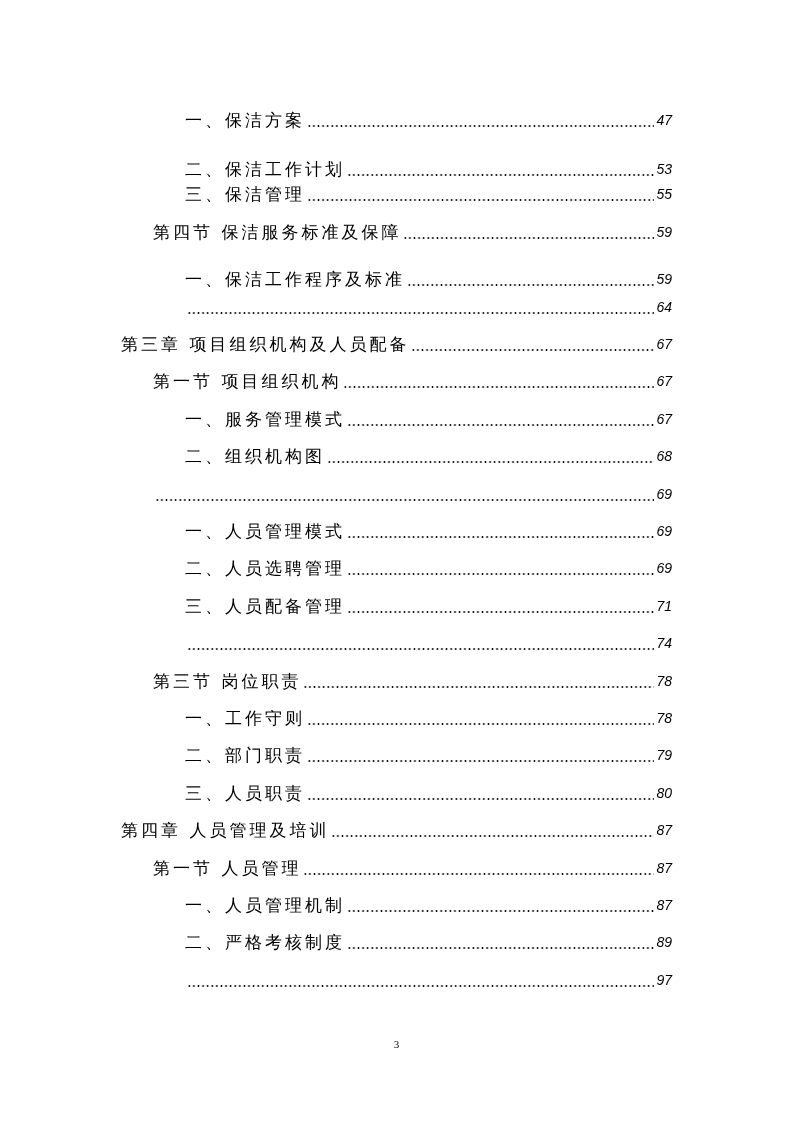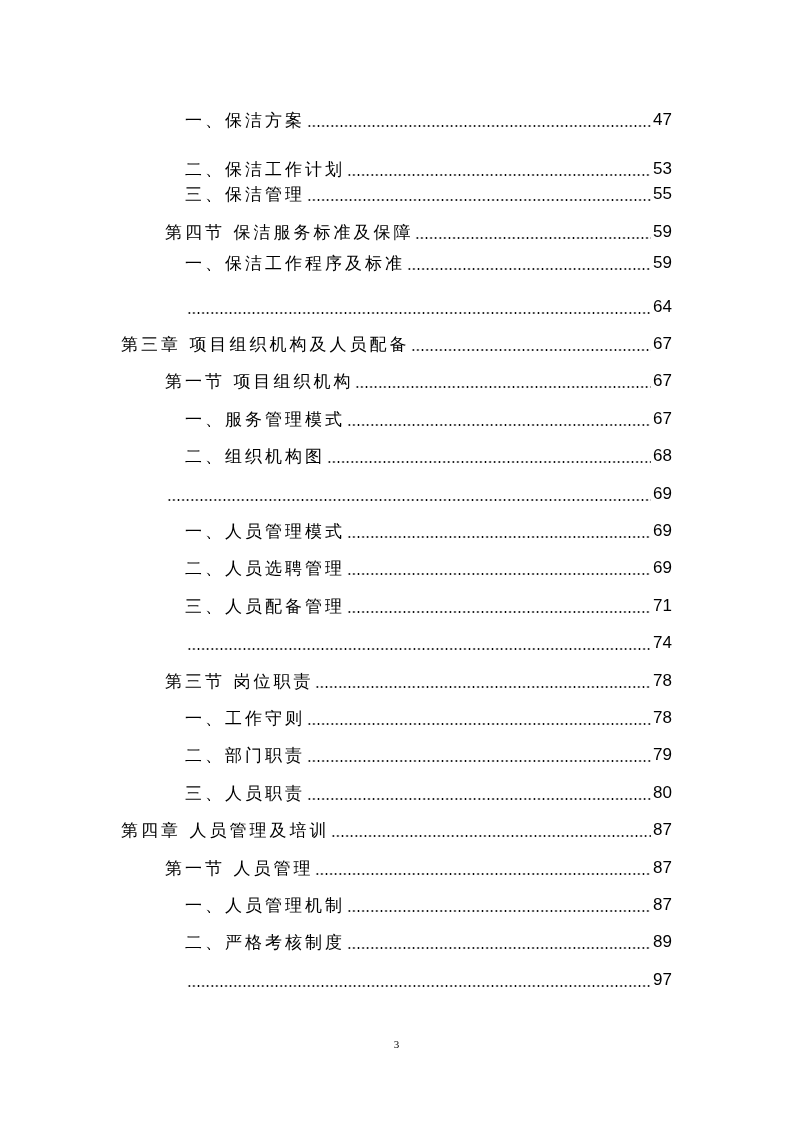--- a/index.html
+++ b/index.html
@@ -26,21 +26,21 @@
       position: absolute;
       height: 37.4px;
       display: flex;
       align-items: center;
       right: 121px;
       font-size: 17px;
       line-height: 20px;
       white-space: nowrap;
     }
     .toc-row.lvl-0 { left: 121px; }
-    .toc-row.lvl-1 { left: 165px; }
+    .toc-row.lvl-1 { left: 153px; }
     .toc-row.lvl-2 { left: 185px; }
     .toc-title {
       flex: 0 0 auto;
       letter-spacing: 3px;
     }
     .toc-dots {
       flex: 1 1 auto;
       height: 20px;
       margin: 0 2px 0 2px;
       position: relative;
@@ -53,21 +53,22 @@
       right: 0;
       bottom: 3px;
       height: 2px;
       background-image: radial-gradient(circle, #000 0.9px, transparent 1.1px);
       background-size: 4.6px 2px;
       background-repeat: repeat-x;
     }
     .toc-page {
       flex: 0 0 auto;
       font-family: "Liberation Sans", sans-serif;
-      font-size: 17px;
+      font-size: 14px;
+      font-style: italic;
     }
     .page-number {
       position: absolute;
       left: 0;
       width: 793px;
       top: 1038px;
       text-align: center;
       font-family: "Liberation Serif", serif;
       font-size: 11px;
     }
@@ -90,21 +91,21 @@
     <div class="toc-row lvl-2" style="top:74.8px">
       <span class="toc-title">三、保洁管理</span>
       <span class="toc-dots"></span>
       <span class="toc-page">55</span>
     </div>
     <div class="toc-row lvl-1" style="top:112.2px">
       <span class="toc-title">第四节 保洁服务标准及保障</span>
       <span class="toc-dots"></span>
       <span class="toc-page">59</span>
     </div>
-    <div class="toc-row lvl-2" style="top:143px">
+    <div class="toc-row lvl-2" style="top:159px">
       <span class="toc-title">一、保洁工作程序及标准</span>
       <span class="toc-dots"></span>
       <span class="toc-page">59</span>
     </div>
     <div class="toc-row lvl-2" style="top:187px">
       <span class="toc-dots"></span>
       <span class="toc-page">64</span>
     </div>
     <div class="toc-row lvl-0" style="top:224.4px">
       <span class="toc-title">第三章 项目组织机构及人员配备</span>

